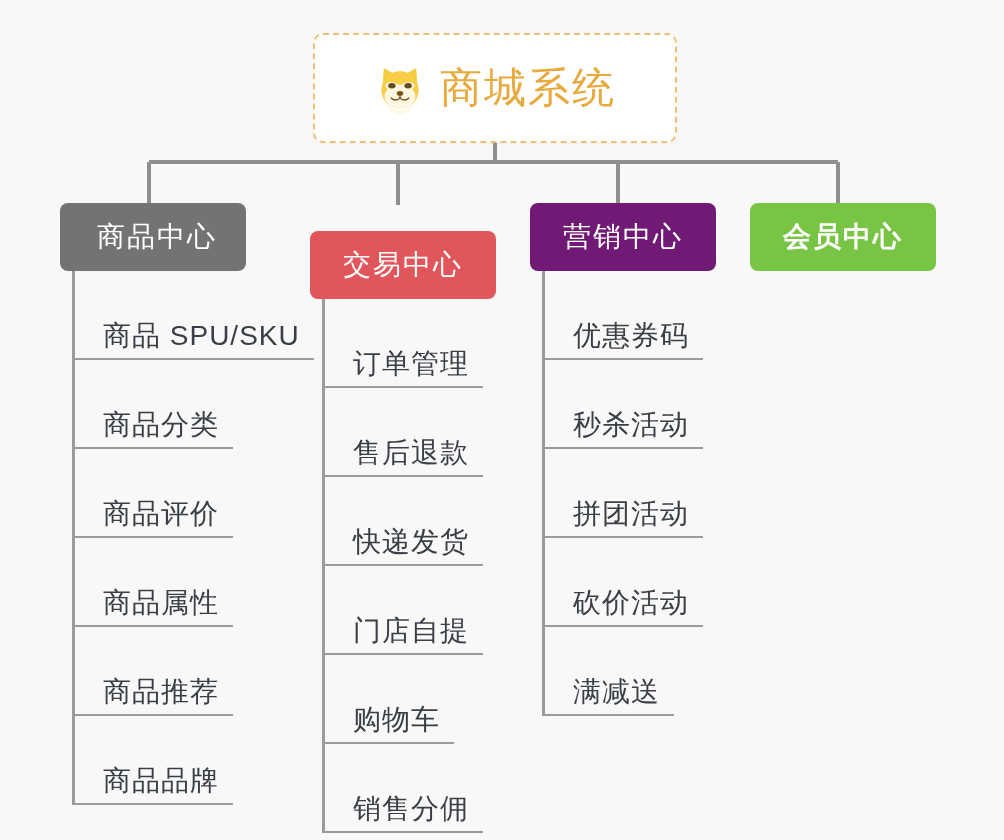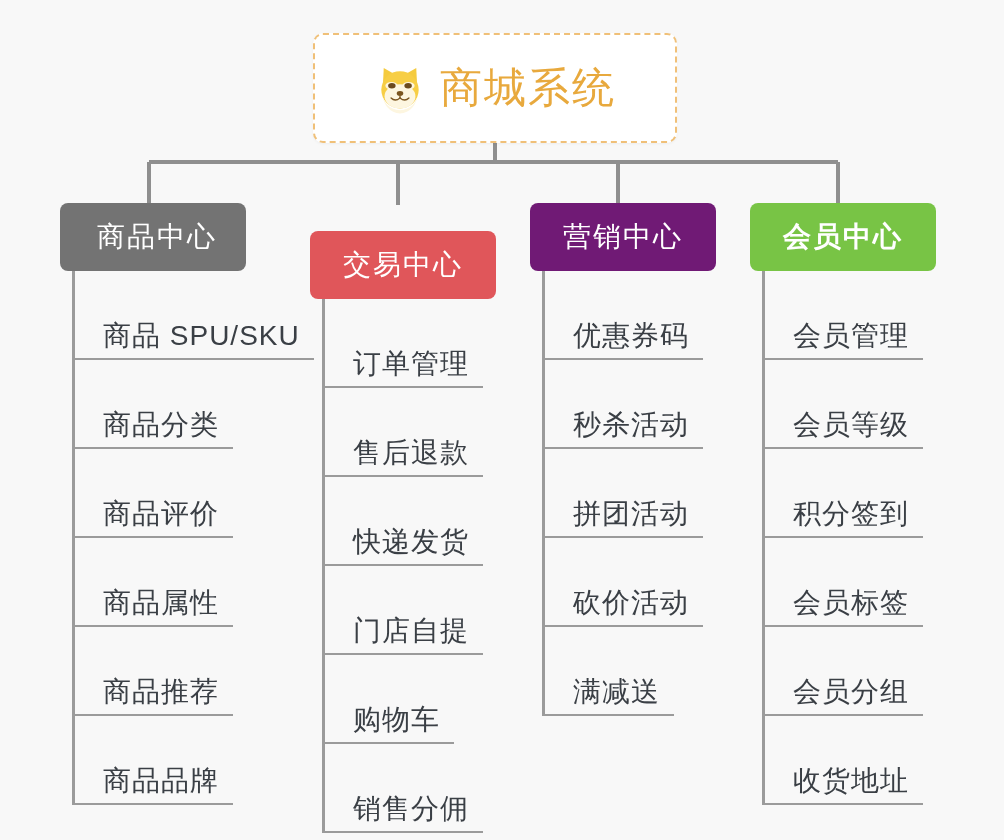--- a/index.html
+++ b/index.html
@@ -219,36 +219,16 @@
           </div>
           <div class="leaf-item">
             <span class="leaf-label">满减送</span>
           </div>
         </div>
       </div>
       <div class="column" style="left: 750px; width: 186px;">
         <div class="cat-box" style="background: rgb(120, 196, 69); font-weight: bold;">
           <span>会员中心</span>
         </div>
-        <div class="leaf-list">
-          <div class="leaf-item">
-            <span class="leaf-label">会员管理</span>
-          </div>
-          <div class="leaf-item">
-            <span class="leaf-label">会员等级</span>
-          </div>
-          <div class="leaf-item">
-            <span class="leaf-label">积分签到</span>
-          </div>
-          <div class="leaf-item">
-            <span class="leaf-label">会员标签</span>
-          </div>
-          <div class="leaf-item">
-            <span class="leaf-label">会员分组</span>
-          </div>
-          <div class="leaf-item">
-            <span class="leaf-label">收货地址</span>
-          </div>
-        </div>
       </div>
     </div>
 
 </div>
 
 </body></html>

